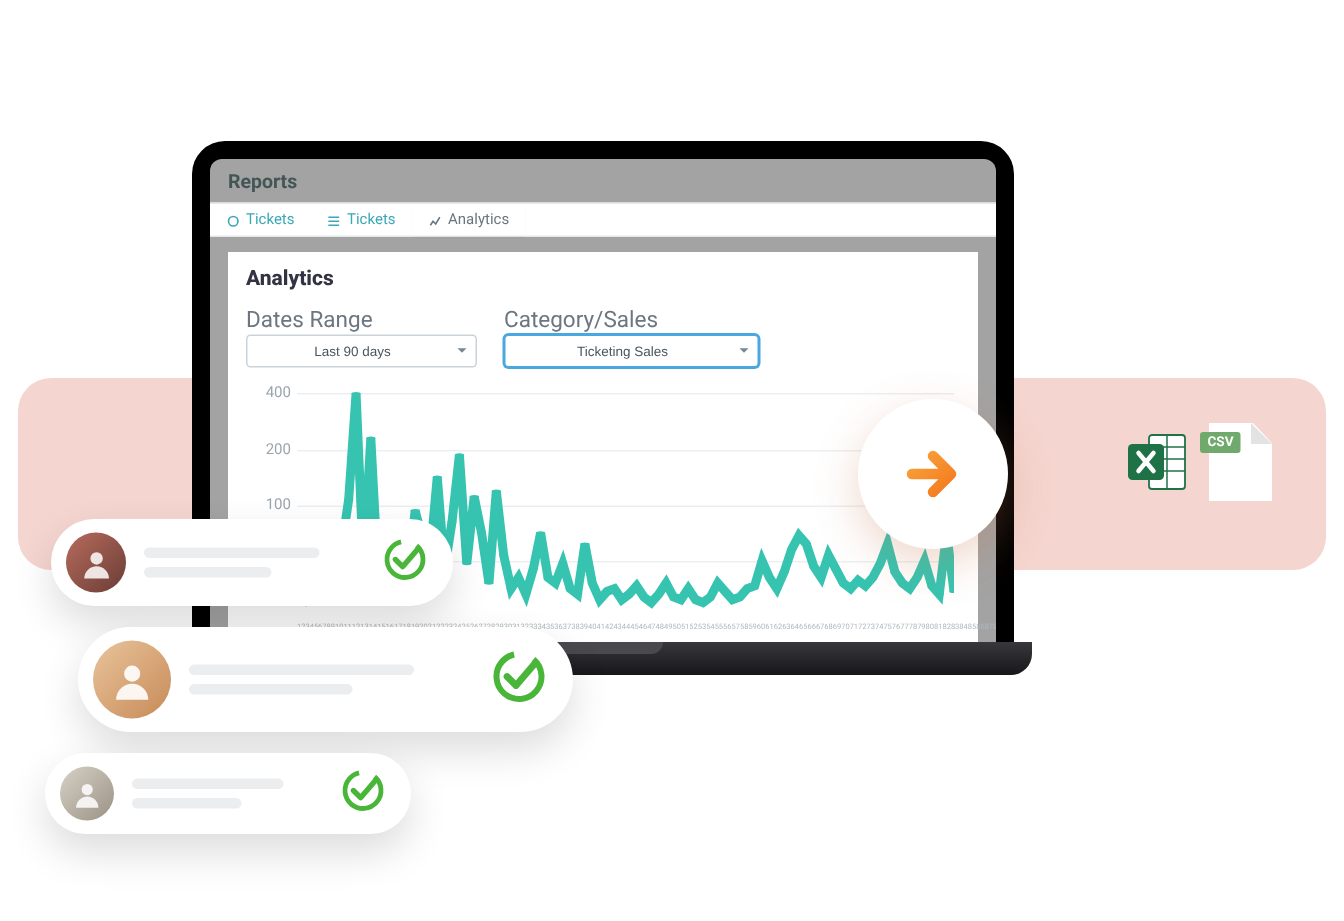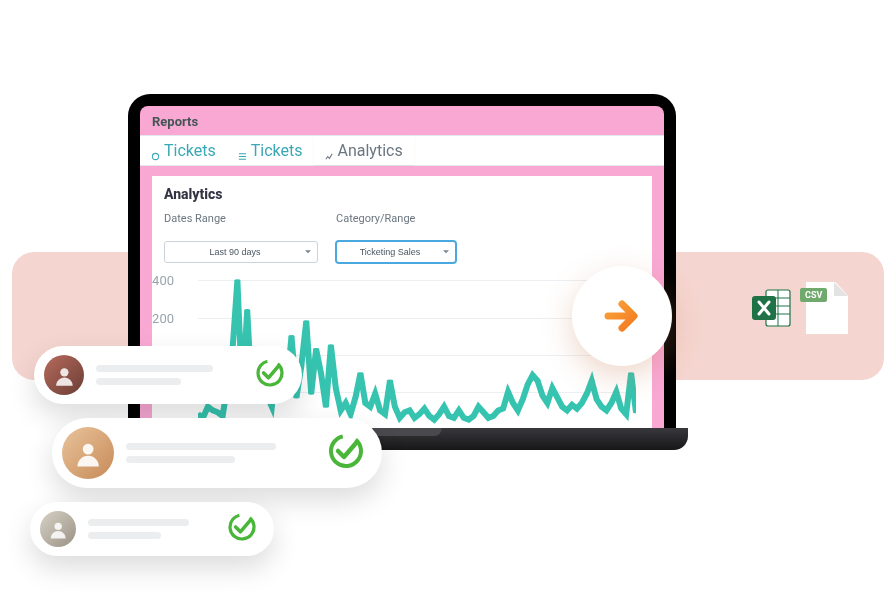--- a/index.html
+++ b/index.html
@@ -8,38 +8,38 @@
 .export-group{position:absolute;right:48px;top:282px;display:flex;align-items:center;gap:12px;}
 .excel-icon svg{display:block;}
 .csv-icon-wrap{width:42px;height:52px;position:relative;}
 .csv-page{position:absolute;inset:0;background:#fff;box-shadow:0 2px 4px rgba(0,0,0,.18);clip-path:polygon(0 0,70% 0,100% 26%,100% 100%,0 100%);}
 .csv-corner{position:absolute;right:0;top:0;width:14px;height:14px;background:#e3e3e3;clip-path:polygon(0 0,100% 100%,0 100%);}
 .csv-tag{position:absolute;left:-6px;top:6px;background:#6faa6c;color:#fff;font-size:9px;font-weight:700;padding:2px 5px;border-radius:2px;}
 .laptop{position:absolute;left:116px;top:94px;width:572px;height:356px;}
 .laptop-screen{position:absolute;left:12px;right:12px;top:0;bottom:22px;background:#000;border-radius:22px 22px 0 0;padding:16px 16px 0;}
 .laptop-base{position:absolute;left:0;right:0;bottom:0;height:22px;background:linear-gradient(#38383c,#17171a);border-radius:0 0 14px 14px;}
 .laptop-notch{position:absolute;left:50%;top:0;transform:translateX(-50%);width:80px;height:8px;background:#4a4a4e;border-radius:0 0 8px 8px;}
-.screen-content{position:absolute;inset:12px 12px 0;background:#f9a8d4;border-radius:8px 8px 0 0;overflow:hidden;display:flex;flex-direction:column;}
+.screen-content{position:absolute;inset:12px 12px 0;background:#a3a3a3;border-radius:8px 8px 0 0;overflow:hidden;display:flex;flex-direction:column;}
 .reports-title{padding:8px 12px 6px;font-size:13px;font-weight:700;color:#455;}
 .tabs-bar{background:#fff;display:flex;border-top:1px solid #e5e8ea;border-bottom:1px solid #e5e8ea;}
-.tab{padding:5px 11px;font-size:16px;color:#3aa8b6;display:flex;align-items:center;gap:4px;cursor:pointer;}
+.tab{padding:5px 11px;font-size:10px;color:#3aa8b6;display:flex;align-items:flex-end;gap:4px;cursor:pointer;}
 .tab .ic{width:9px;height:9px;display:inline-block;}
 .tab.active{background:#fff;color:#6a7680;box-shadow:0 1px 2px rgba(0,0,0,.06);}
 .panel{background:#fff;margin:10px 12px 0;padding:10px 12px 6px;flex:1;display:flex;flex-direction:column;}
 .panel-title{font-size:14px;font-weight:800;color:#334;}
 .filters{display:flex;gap:18px;margin-top:10px;}
-.filter-col .fl{font-size:11px;color:#6b7680;margin-bottom:15px;display:block;}
+.filter-col .fl{font-size:15px;color:#6b7680;margin-bottom:0;display:block;}
 .sel{height:22px;border:1px solid #c9d3d9;border-radius:3px;font-size:9px;color:#4a5660;padding:0 20px 0 8px;background:#fff;appearance:none;position:relative;}
 .sel-wrap{position:relative;display:inline-block;}
 .sel-wrap::after{content:"";position:absolute;right:7px;top:50%;transform:translateY(-30%);border:3px solid transparent;border-top-color:#7a8690;}
 .sel.focus{border-color:#4aa8e0;box-shadow:0 0 0 1px #4aa8e0;}
 .chart-wrap{flex:1;margin-top:10px;position:relative;min-height:170px;}
 .y-grid{position:absolute;left:34px;right:4px;top:0;bottom:14px;}
 .y-line{position:absolute;left:0;right:0;height:1px;background:#eceff1;}
-.y-lab{position:absolute;right:100%;margin-right:24px;font-size:13px;color:#9aa5ad;transform:translateY(-50%);}
+.y-lab{position:absolute;right:100%;margin-right:4px;font-size:10px;color:#9aa5ad;transform:translateY(-50%);}
 .x-ticks{position:absolute;left:34px;right:4px;bottom:0;height:10px;display:flex;}
 .x-tick{flex:1;text-align:center;font-size:5px;color:#b0b8be;}
 svg.plot{position:absolute;left:34px;right:4px;top:0;bottom:14px;width:calc(100% - 38px);height:calc(100% - 14px);}
 .arrow-badge{position:absolute;left:572px;top:266px;width:100px;height:100px;border-radius:50%;background:#fff;display:flex;align-items:center;justify-content:center;box-shadow:0 10px 30px rgba(200,120,80,.3);}
 .arrow-badge svg{width:48px;height:48px;}
 .user-card{position:absolute;background:#fff;border-radius:999px;display:flex;align-items:center;padding:10px 16px 10px 10px;box-shadow:0 12px 28px rgba(0,0,0,.14);}
 .user-card.c1{left:34px;top:346px;width:268px;height:58px;}
 .user-card.c2{left:52px;top:418px;width:330px;height:70px;}
 .user-card.c3{left:30px;top:502px;width:244px;height:54px;}
 .avatar{border-radius:50%;flex:none;display:flex;align-items:center;justify-content:center;}
@@ -104,22 +104,22 @@
         </div>
       </div>
       <div class="panel">
         <div class="panel-title">Analytics</div>
         <div class="filters">
           <div class="filter-col">
             <span class="fl">Dates Range</span>
             <span class="sel-wrap"><button class="sel" style="width:154px">Last 90 days</button></span>
           </div>
           <div class="filter-col">
-            <span class="fl">Category/Range</span>
-            <span class="sel-wrap"><button class="sel focus" style="width:120px">Ticketing Sales</button></span>
+            <span class="fl">Category/Sales</span>
+            <span class="sel-wrap"><button class="sel focus" style="width:170px">Ticketing Sales</button></span>
           </div>
         </div>
         <div class="chart-wrap">
           <div class="y-grid" id="ygrid">
               <div class="y-line" style="top: 76.1905%;"></div>
               <span class="y-lab" style="top: 76.1905%;">100</span>
               <div class="y-line" style="top: 52.381%;"></div>
               <span class="y-lab" style="top: 52.381%;">100</span>
               <div class="y-line" style="top: 28.5714%;"></div>
               <span class="y-lab" style="top: 28.5714%;">200</span>

